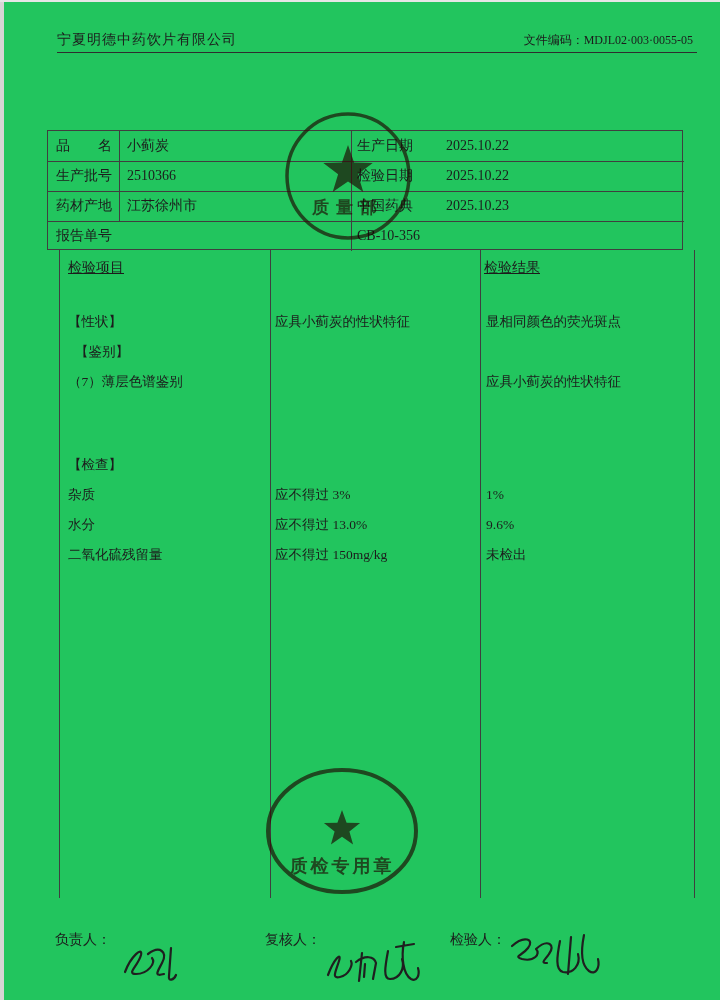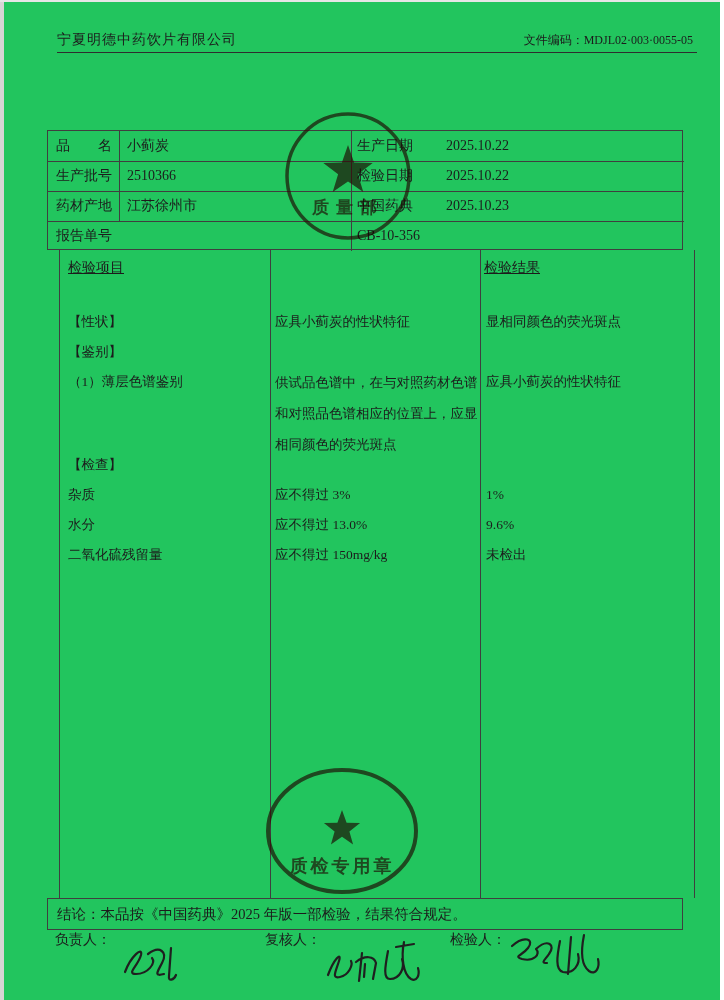--- a/index.html
+++ b/index.html
@@ -92,41 +92,39 @@
   </div>
 
   <div id="main-table">
     <div class="vline" style="left:210px"></div>
     <div class="vline" style="left:420px"></div>
 
     <div class="th" style="left:8px">检验项目</div>
     <div class="th" style="left:424px; width:216px; text-align:left">检验结果</div>
 
     <div class="cell" style="left:8px; top:62px">【性状】</div>
-    <div class="cell" style="left:8px; top:92px">【鉴别】</div>
-    <div class="cell" style="left:8px; top:122px">（1）薄层色谱鉴别</div>
+    <div class="cell" style="left:15px; top:92px">【鉴别】</div>
+    <div class="cell" style="left:8px; top:122px">（7）薄层色谱鉴别</div>
     <div class="cell" style="left:8px; top:205px">【检查】</div>
     <div class="cell" style="left:8px; top:235px">杂质</div>
     <div class="cell" style="left:8px; top:265px">水分</div>
     <div class="cell" style="left:8px; top:295px">二氧化硫残留量</div>
 
     <div class="cell" style="left:215px; top:62px">应具小蓟炭的性状特征</div>
-    <div class="cell wrap" style="left:215px; top:117px; width:205px">供试品色谱中，在与对照药材色谱和对照品色谱相应的位置上，应显相同颜色的荧光斑点</div>
     <div class="cell" style="left:215px; top:235px">应不得过 3%</div>
     <div class="cell" style="left:215px; top:265px">应不得过 13.0%</div>
     <div class="cell" style="left:215px; top:295px">应不得过 150mg/kg</div>
 
     <div class="cell" style="left:426px; top:62px">显相同颜色的荧光斑点</div>
     <div class="cell" style="left:426px; top:122px">应具小蓟炭的性状特征</div>
     <div class="cell" style="left:426px; top:235px">1%</div>
     <div class="cell" style="left:426px; top:265px">9.6%</div>
     <div class="cell" style="left:426px; top:295px">未检出</div>
   </div>
 
-  <div id="conclusion">结论：本品按《中国药典》2025 年版一部检验，结果符合规定。</div>
 
   <div class="sig-label" style="left:55px">负责人：</div>
   <div class="sig-label" style="left:265px">复核人：</div>
   <div class="sig-label" style="left:450px">检验人：</div>
 
   <svg class="sig-svg" style="left:113px; top:936px" width="88" height="56" viewBox="0 0 88 56">
     <path d="M12 36 C18 20 30 10 28 19 C25 30 13 38 23 38 C35 38 43 27 39 22"></path>
     <path d="M35 18 C47 9 55 16 49 27 C45 35 40 41 51 38"></path>
     <path d="M58 12 L56 40 C55 46 61 44 63 39"></path>
   </svg>

